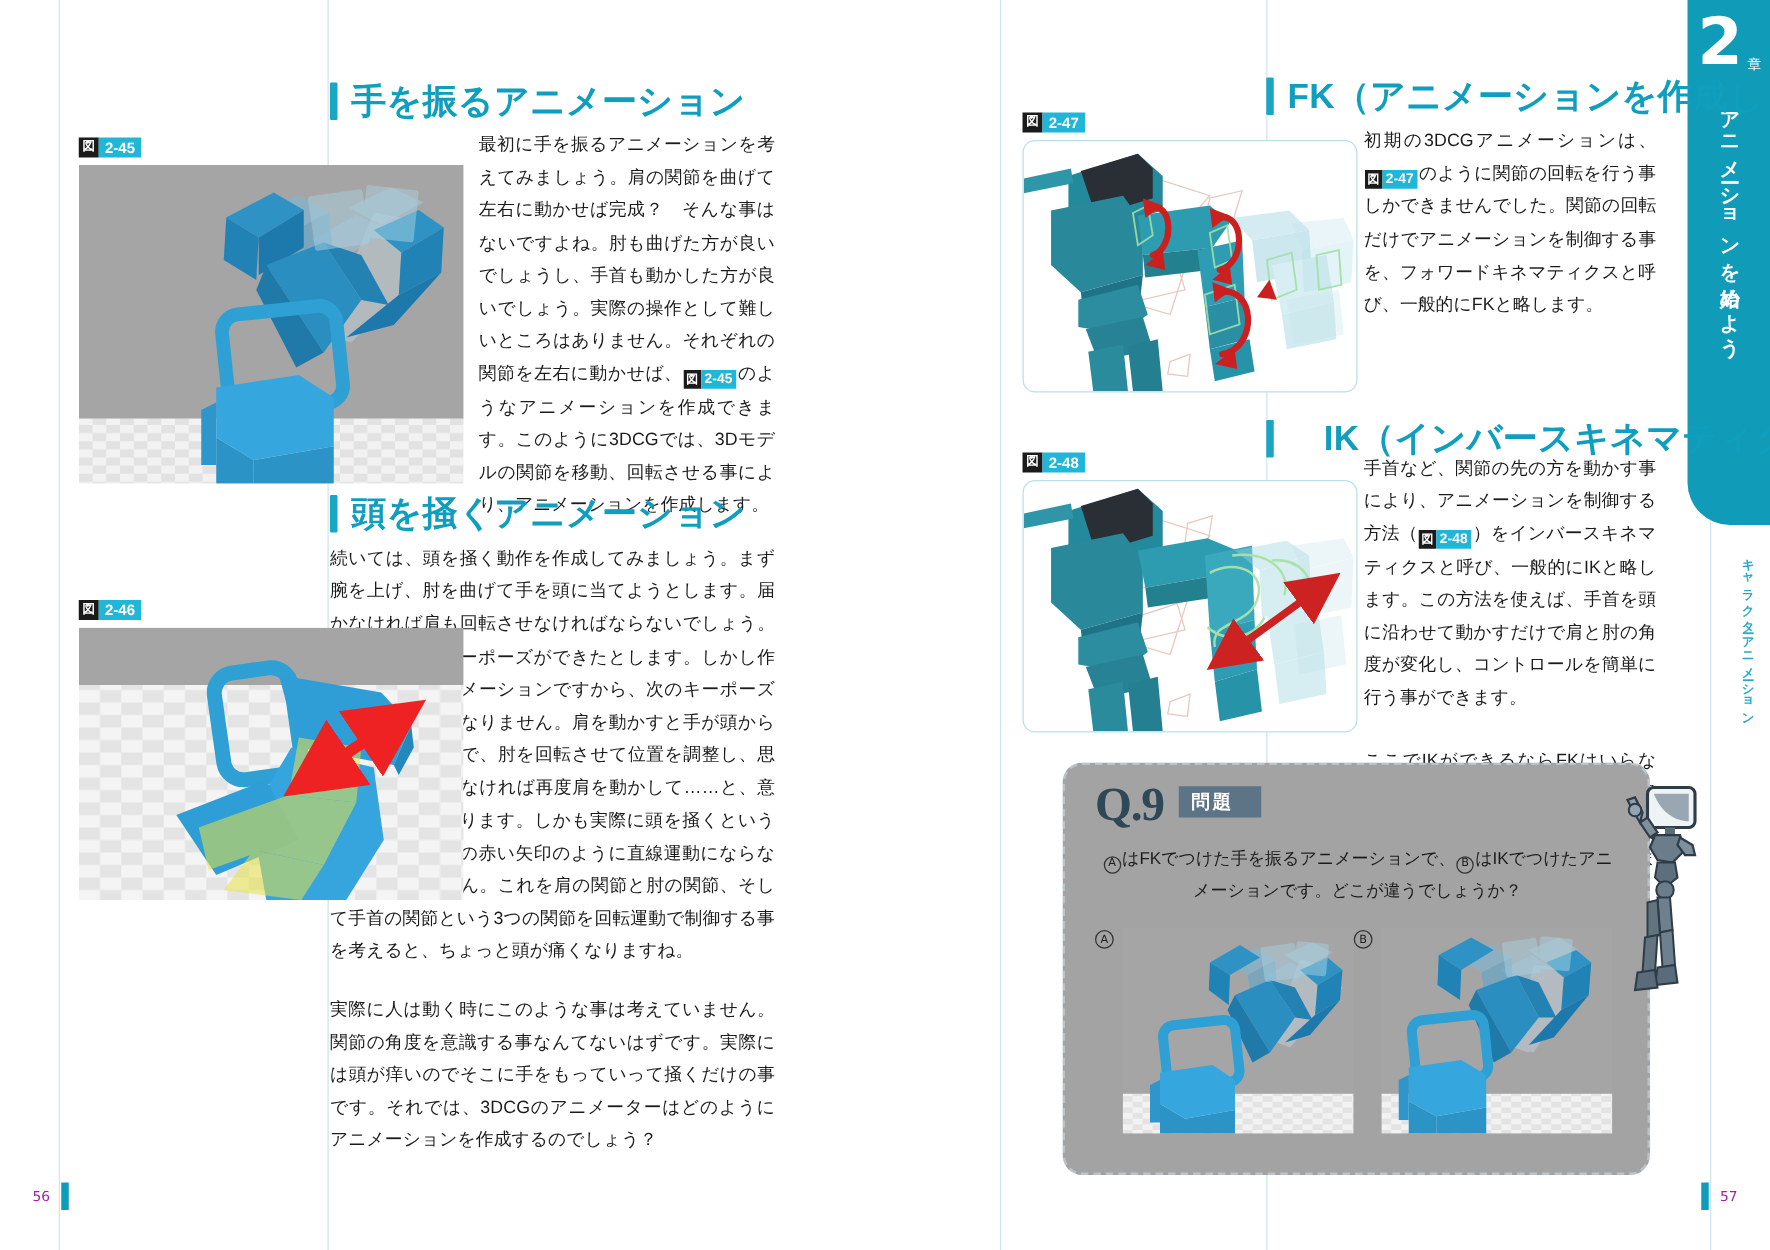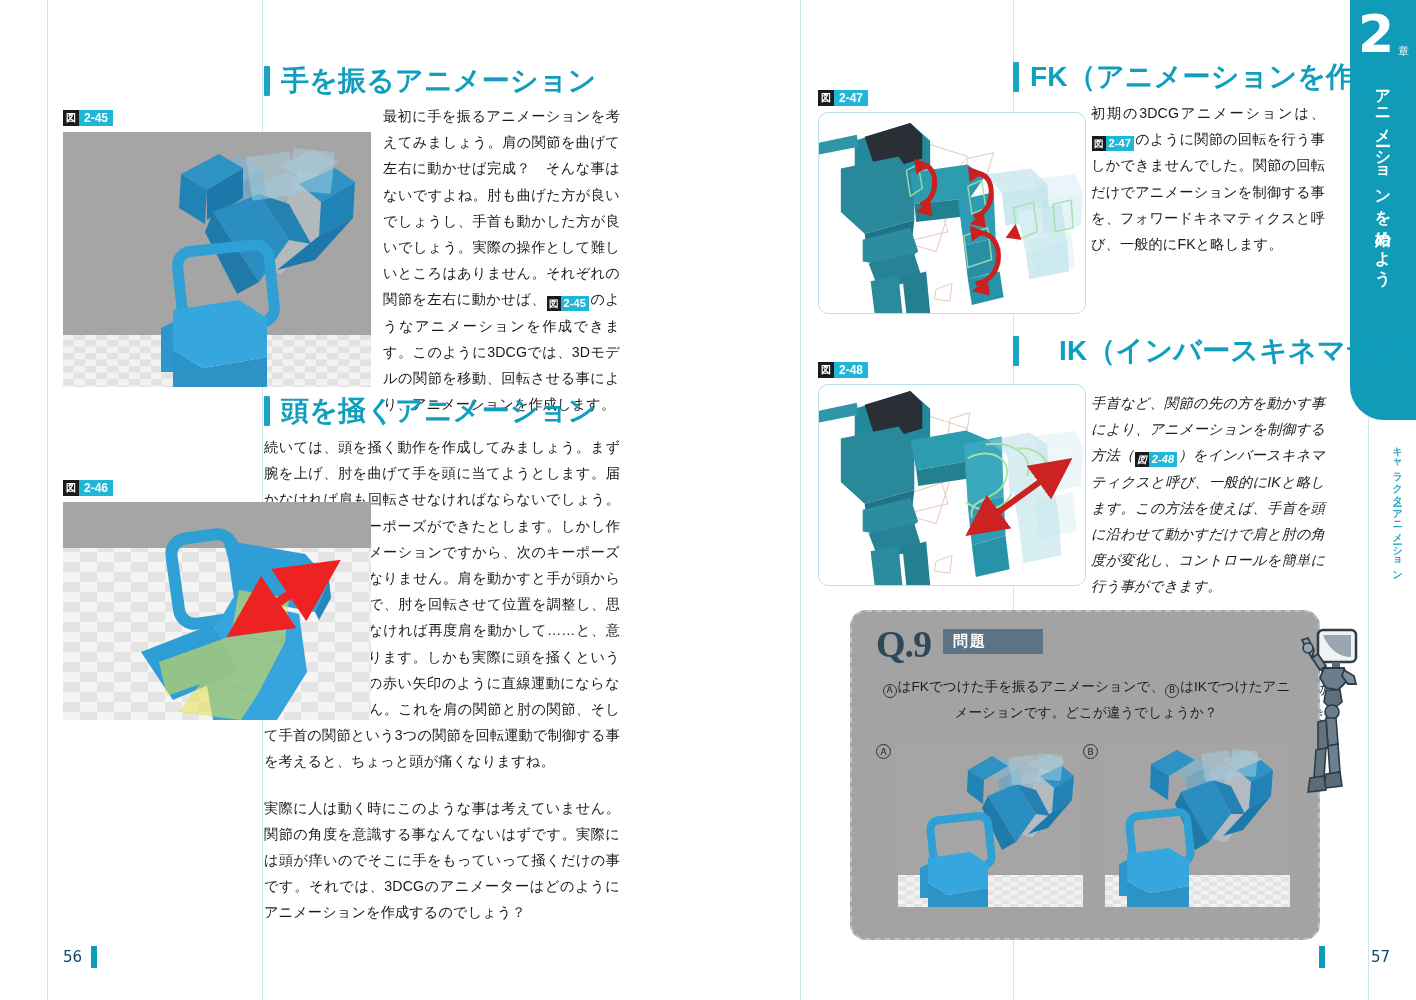--- a/index.html
+++ b/index.html
@@ -109,39 +109,39 @@
   }
   .chap-sub {
     position: absolute; right: 12px; top: 440px; width: 20px;
     writing-mode: vertical-rl; text-orientation: upright;
     color: #2aa8c4; font-size: 10px; letter-spacing: .8px; font-weight: 700;
   }
 
   
   .pagenum { position: absolute; bottom: 32px; display: flex; align-items: center; gap: 9px; }
   .pagenum .tick { width: 6px; height: 22px; background: #0e9cba; }
-  .pagenum .n { color: #0c4a6e; font-size: 15px; font-family: "DejaVu Sans", sans-serif; margin-left: 37px; }
+  .pagenum .n { color: #a21caf; font-size: 11px; font-family: "DejaVu Sans", sans-serif; }
   .pn-left  { left: 26px; }
   .pn-right { right: 26px; padding-left: 32px; }
 
   
   .qbox {
     position: absolute;
     border: 2px dashed #b9c3cb; border-radius: 16px;
     background: #a3a3a3;
   }
   .q-head { display: flex; align-items: flex-end; gap: 12px; }
   .q-no {
     font-family: "Liberation Serif", "DejaVu Serif", serif;
     font-size: 38px; font-weight: 700; color: #2f4858; line-height: .95;
     letter-spacing: -1px;
   }
   .q-tag {
     background: #5d7486; color: #fff; font-size: 15px; font-weight: 700;
-    padding: 3px 56px 3px 10px; letter-spacing: 2px; margin-bottom: 8px;
+    padding: 3px 22px 3px 10px; letter-spacing: 2px; margin-bottom: 8px;
   }
   .q-text { font-size: 13.6px; line-height: 26px; color: #1b1b1b; }
   .circ {
     display: inline-flex; align-items: center; justify-content: center;
     width: 14px; height: 14px; border: 1px solid #333; border-radius: 50%;
     font-size: 9px; line-height: 1; vertical-align: -2px; margin: 0 1px;
     font-family: "DejaVu Sans", sans-serif;
   }
   .q-figs { display: flex; gap: 22px; }
   .q-fig { position: relative; }
@@ -465,21 +465,21 @@
             <path d="M168,60 C196,56 216,72 210,92"></path>
             <path d="M148,118 C164,132 186,126 194,110"></path>
             <path d="M200,64 C224,62 236,80 230,98"></path>
           </g>
 
           <line x1="162" y1="142" x2="236" y2="88" stroke="#cc2222" stroke-width="6" marker-end="url(#ar48a)" marker-start="url(#ar48b)"></line>
         </svg>
       </div>
     </div>
 
-    <div class="body-col" style="left:383px; top:390px; width:234px;font-style:italic;">
+    <div class="body-col" style="left:383px; top:362px; width:234px;">
       <p style="margin-bottom:24px;">手首など、関節の先の方を動かす事により、アニメーションを制御する方法（<span class="figref">
             <span class="zu">図</span>
             <span class="num">2-48</span>
           </span>）をインバースキネマティクスと呼び、一般的にIKと略します。この方法を使えば、手首を頭に沿わせて動かすだけで肩と肘の角度が変化し、コントロールを簡単に行う事ができます。</p>
       <p>ここでIKができるならFKはいらないと勘違いする人が出てくるかと思いますが、そうではありません。動きに応じて使い分けが必要になります。</p>
     </div>
 
     <div class="qbox" style="left:142px; top:610px; width:470px; height:330px;">
       <div class="q-head" style="margin:14px 0 0 24px;">
         <div class="q-no">Q.9</div>

